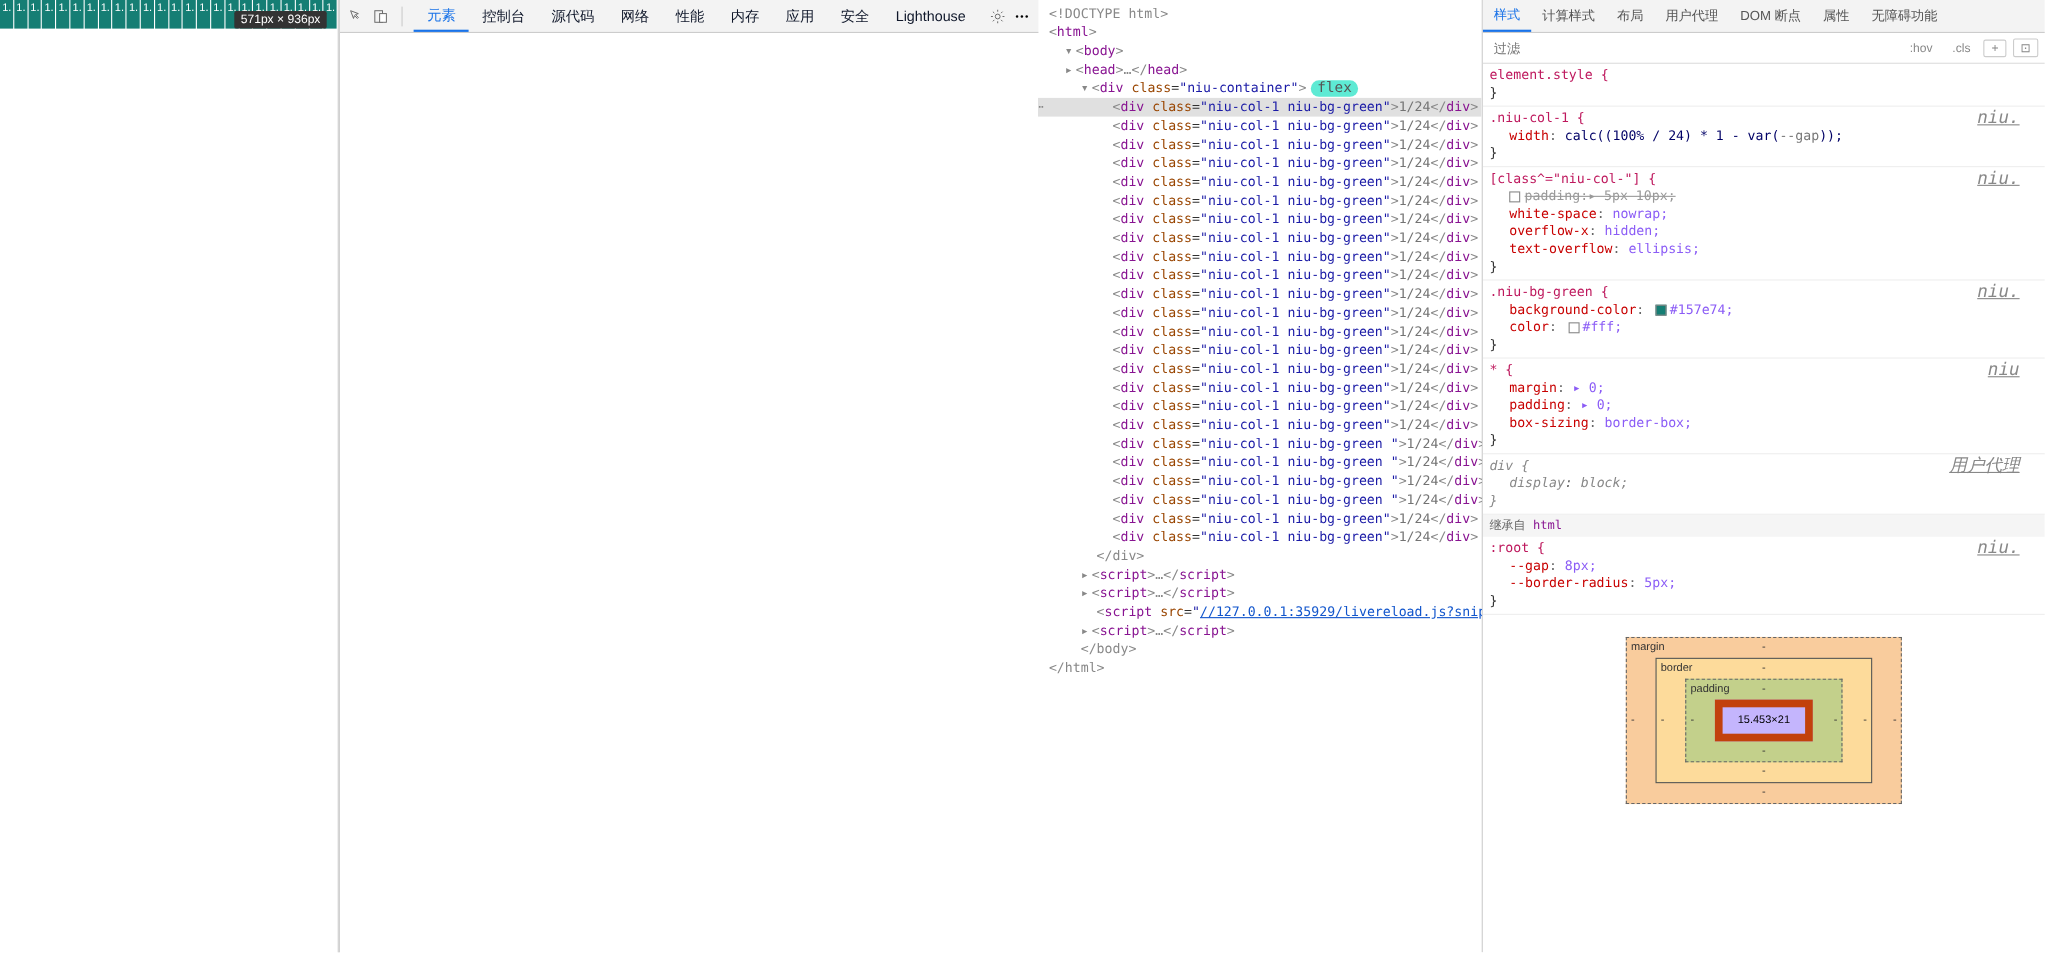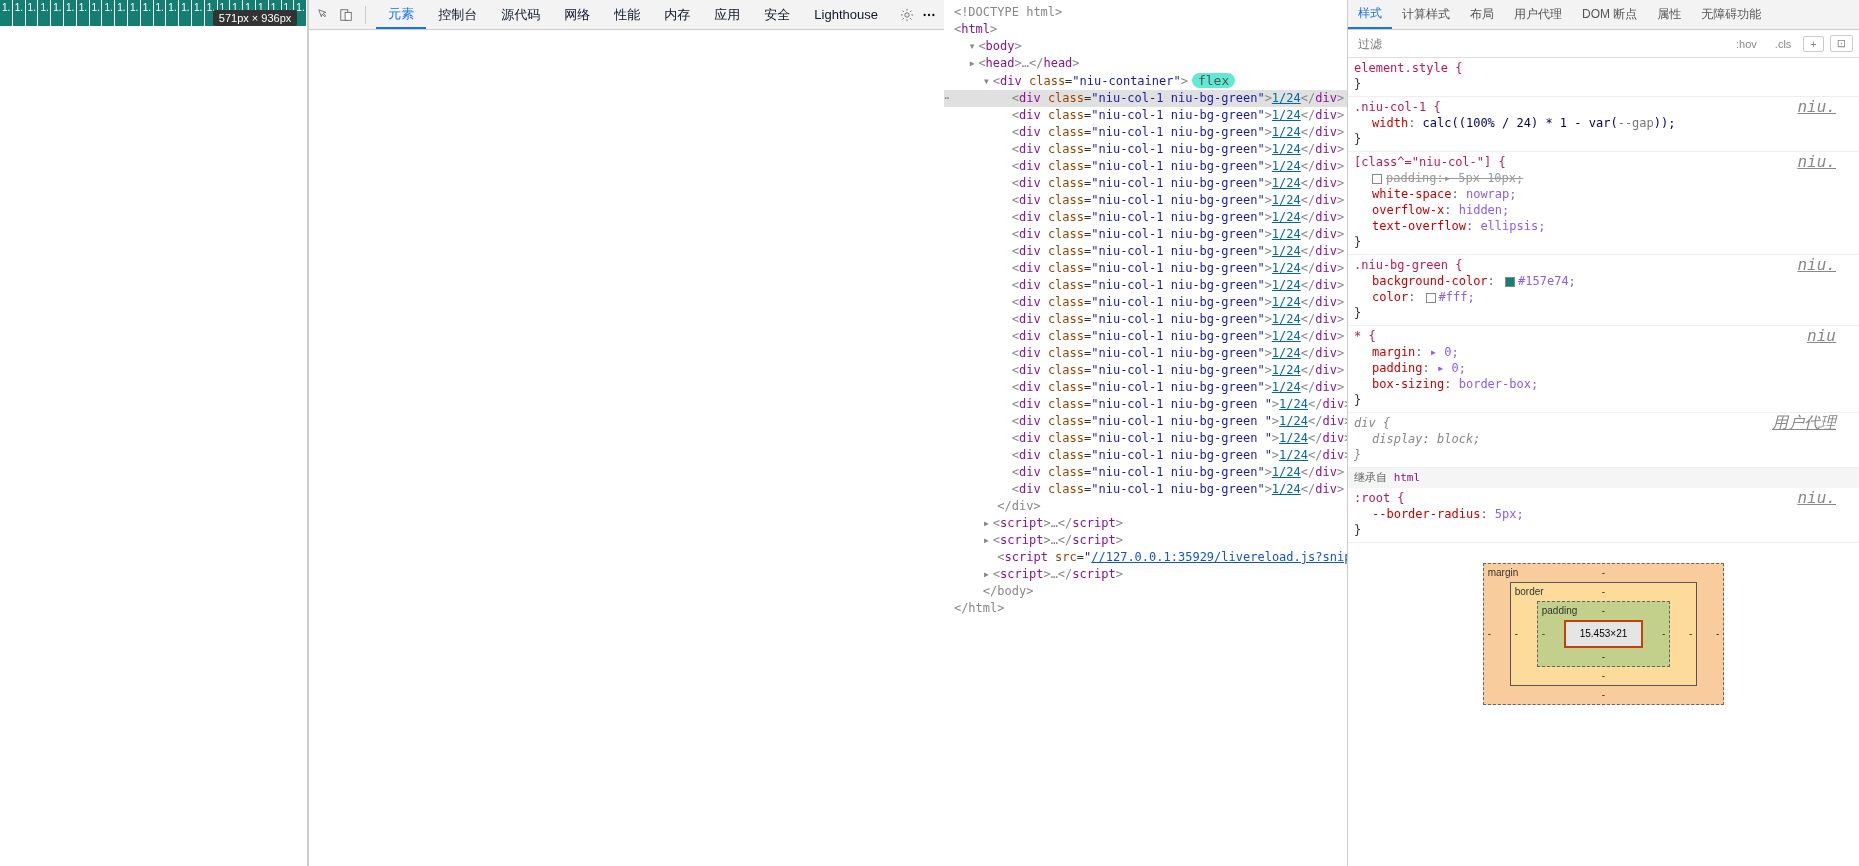--- a/index.html
+++ b/index.html
@@ -25,21 +25,21 @@
 .mainrow { flex:1; display:flex; overflow:hidden; }
 
 
 .dom-panel { flex:1; overflow:auto; font-family:Consolas,Menlo,monospace; font-size:12px; line-height:17px; padding:4px 0; color:#303030; position:relative; }
 .dom-line { white-space:pre; padding:0 10px; }
 .dom-line.sel { background:#e0e0e0; position:relative; }
 .dom-line.sel::before { content:"⋯"; position:absolute; left:-2px; color:#888; }
 .tag { color:#881391; }
 .attn { color:#994500; }
 .attv { color:#1a1aa6; }
-.txt { color:#0369a1;text-decoration:underline; }
+.txt { color:#737373; }
 .punct { color:#888; }
 .sel-suffix { color:#888; }
 .arrow { display:inline-block; width:10px; color:#888; }
 .badge { background:#5eead4; border-radius:8px; padding:0 6px; font-size:13px; color:#555; margin-left:4px; }
 .link { color:#1155cc; text-decoration:underline; }
 
 
 .sidebar { width:512px; border-left:1px solid #ccc; display:flex; flex-direction:column; overflow:hidden; }
 .side-tabs { height:30px; display:flex; align-items:center; border-bottom:1px solid #ccc; background:#f3f3f3; }
 .side-tab { padding:0 10px; height:100%; display:flex; align-items:center; cursor:pointer; color:#555; font-size:12px; }
@@ -63,21 +63,21 @@
 .swatch { display:inline-block; width:10px; height:10px; border:1px solid #888; margin:0 3px; vertical-align:middle; }
 .inherit-row { background:#f5f5f5; padding:2px 6px; color:#666; font-size:11px; }
 .it { font-style:italic; color:#888; }
 
 
 .box-model { padding:20px; display:flex; justify-content:center; }
 .bm { font-family:Arial; font-size:10px; text-align:center; }
 .bm-margin { background:#f9cc9d; padding:18px 26px; position:relative; border:1px dashed #666; }
 .bm-border { background:#fddb9b; padding:18px 26px; position:relative; border:1px solid #555; }
 .bm-padding { background:#c3d08b; padding:18px 26px; position:relative; border:1px dashed #666; }
-.bm-content { background:#e5e5e5; padding:4px 14px; color:#000; border:2px solid #c2410c; }
+.bm-content { background:#c4b5fd; padding:4px 14px; color:#000; border:7px solid #c2410c; }
 .bm-label { position:absolute; top:1px; left:4px; font-size:10px; color:#333; }
 .bm-side { position:absolute; font-size:10px; color:#333; }
 .bm-t { top:1px; left:50%; transform:translateX(-50%); }
 .bm-r { right:4px; top:50%; transform:translateY(-50%); }
 .bm-b { bottom:1px; left:50%; transform:translateX(-50%); }
 .bm-l { left:4px; top:50%; transform:translateY(-50%); }
 </style>
 </head>
 <body>
 
@@ -258,20 +258,21 @@
             <div class="sel-txt it">div {</div>
             <div class="prop-line it"><span class="pname it">display</span><span class="pcolon">: </span><span class="pval it">block;</span></div>
             <div class="it">}</div>
           </div>
 
           <div class="inherit-row"><span>继承自 </span><span class="tag">html</span></div>
 
           <div class="rule">
             <span class="src">niu.</span>
             <div class="sel-txt">:root {</div>
+            <div class="prop-line"><span class="pname">--gap</span><span class="pcolon">: </span><span class="pval">8px;</span></div>
             <div class="prop-line"><span class="pname">--border-radius</span><span class="pcolon">: </span><span class="pval">5px;</span></div>
             <div>}</div>
           </div>
 
           <div class="box-model">
             <div class="bm">
               <div class="bm-margin">
                 <span class="bm-label">margin</span>
                 <span class="bm-side bm-t">-</span>
                 <span class="bm-side bm-r">-</span>

